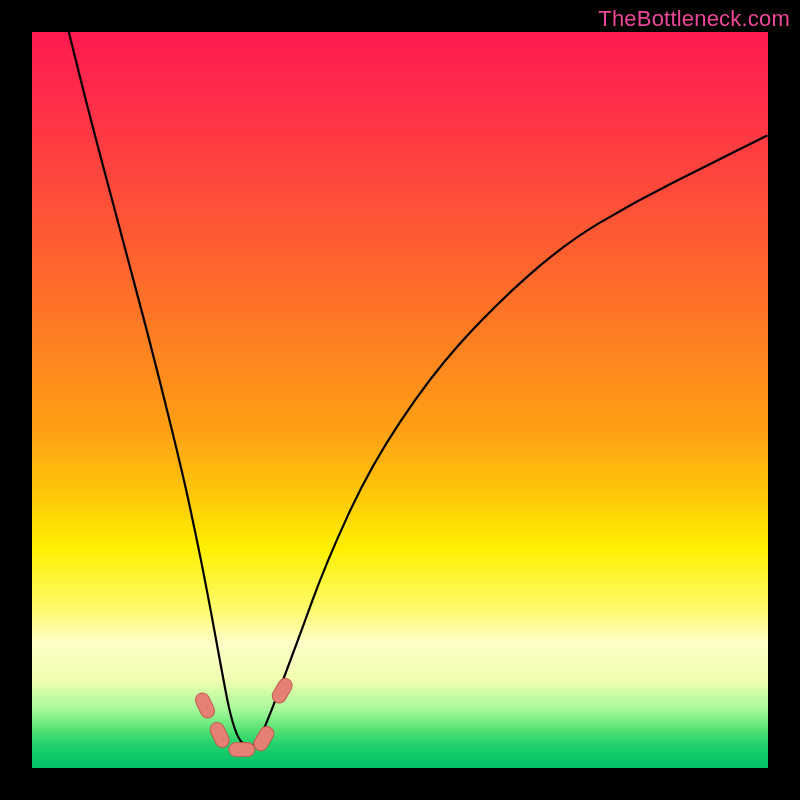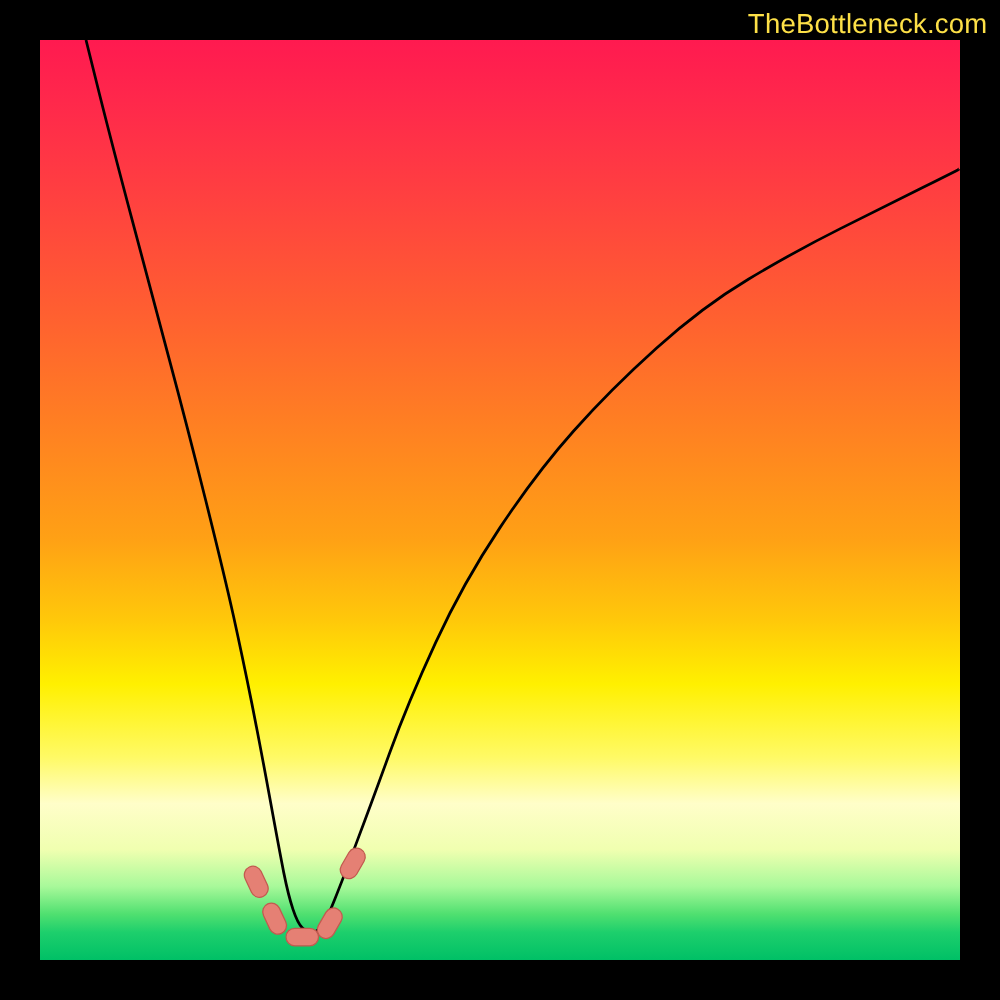--- a/index.html
+++ b/index.html
@@ -46,21 +46,21 @@
     position: absolute;
     left: 0;
     top: 0;
     width: 736px;
     height: 736px;
   }
   .watermark {
     position: absolute;
     top: 6px;
     right: 10px;
-    color: #fde047;
+    color: #ec4899;
     font-size: 22px;
     font-weight: 500;
     letter-spacing: 0.2px;
     user-select: none;
   }
 </style>
 </head>
 <body>
 
 <div class="outer">

